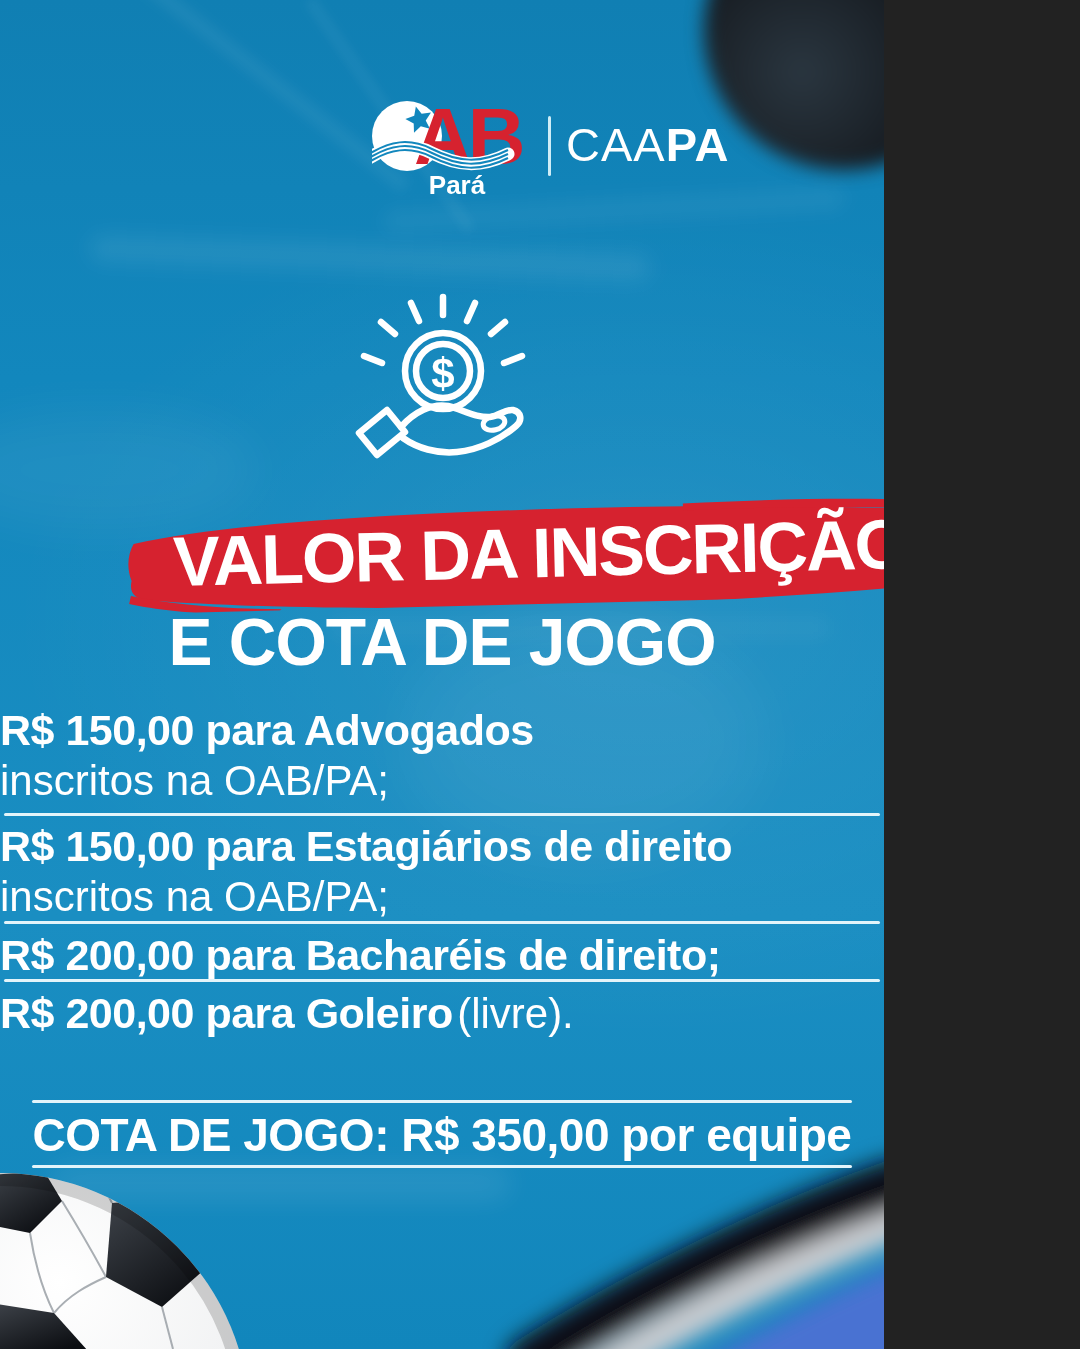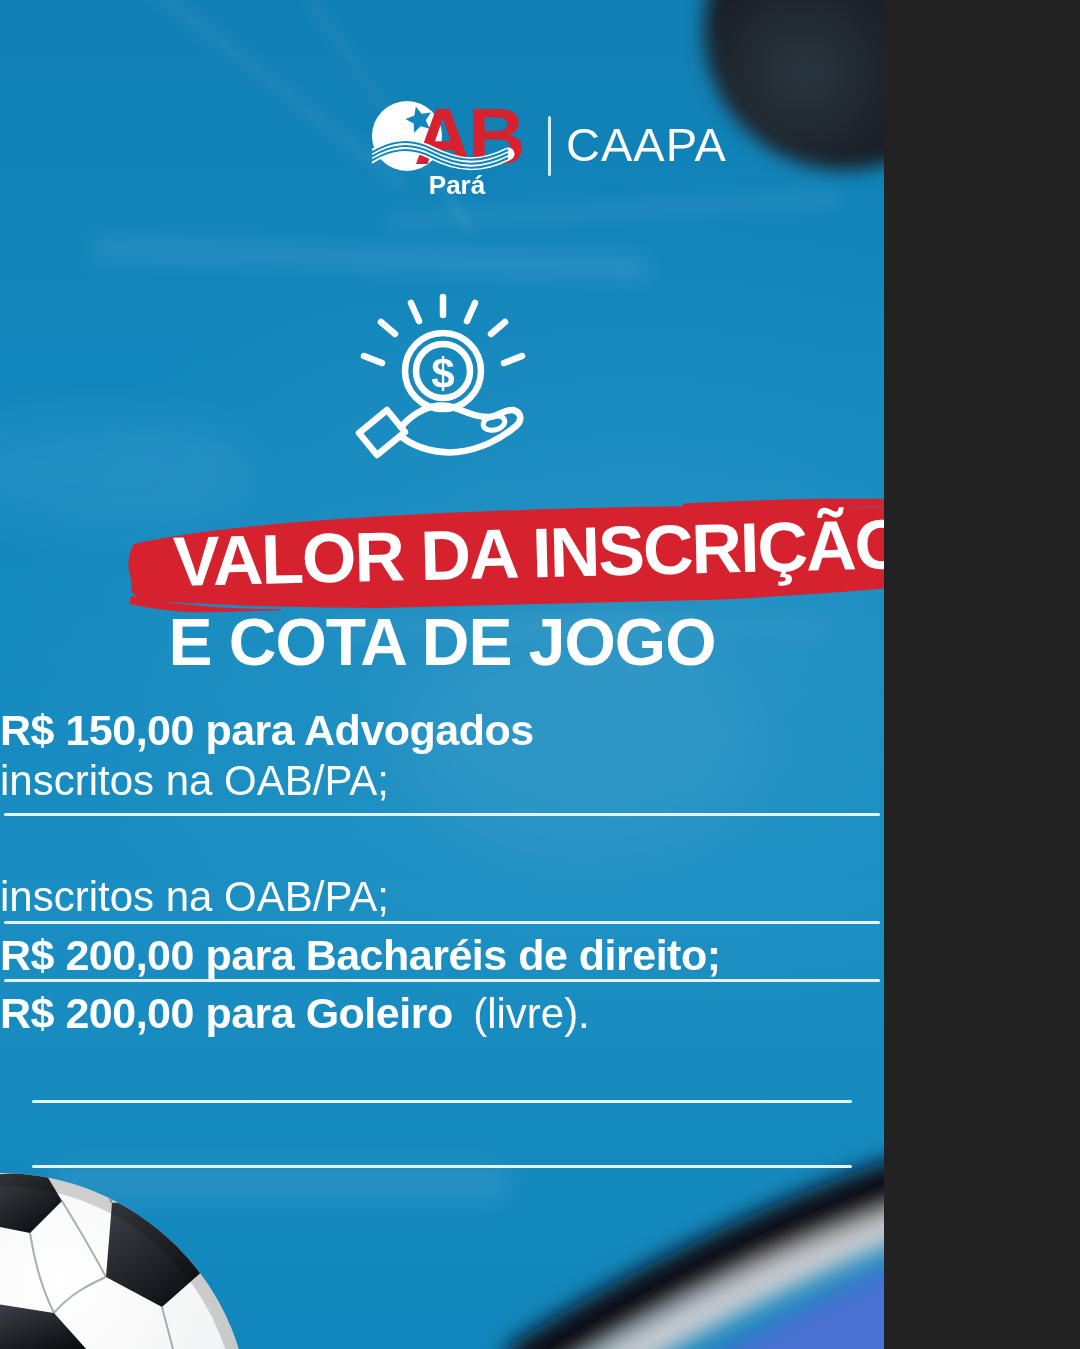--- a/index.html
+++ b/index.html
@@ -25,38 +25,38 @@
   .tr-ball{position:absolute;top:-110px;right:-100px;width:280px;height:280px;border-radius:50%;
     background:radial-gradient(circle at 35% 65%, #2a3640 0%, #14181d 55%, #07090c 100%);
     filter:blur(9px);}
 
   
   .logo-row{position:absolute;left:372px;top:98px;height:100px;}
   .oab-mark{position:absolute;left:0;top:0;}
   .logo-divider{position:absolute;left:176px;top:18px;width:3px;height:60px;background:rgba(224,246,252,.92);border-radius:2px;}
   .caapa{position:absolute;left:194px;top:22px;font-size:47px;line-height:50px;letter-spacing:1px;white-space:nowrap;}
   .caapa .lt{font-weight:400;margin-top:44px;}
-  .caapa .bd{font-weight:400;}
+  .caapa .bd{font-weight:700;}
 
   
   .money-icon{position:absolute;left:50%;top:292px;transform:translateX(-50%);}
 
   
   .band{position:absolute;left:124px;top:500px;width:832px;height:104px;transform:rotate(-1.4deg);}
   .band svg{position:absolute;inset:0;}
   .band h1{position:absolute;inset:0;margin:0;display:flex;align-items:center;justify-content:center;
     font-size:70px;font-weight:700;letter-spacing:-2px;padding-top:2px;}
   .title2{position:absolute;left:0;top:604px;width:100%;margin:0;text-align:center;
     font-size:66px;font-weight:700;letter-spacing:-1px;}
 
   
   .p-line{position:absolute;left:0;width:100%;white-space:nowrap;}
   .p-main{font-weight:700;font-size:43px;letter-spacing:-.5px;}
   .p-sub{font-weight:400;font-size:42px;letter-spacing:0;}
-  .p-note{font-weight:400;font-size:42px;margin-left:16px;}
+  .p-note{font-weight:400;font-size:42px;}
   .sep{position:absolute;left:50%;transform:translateX(-50%);width:876px;height:3px;background:#e3f4fa;border-radius:2px;}
   .pm1{top:706px;} .ps1{top:757px;} .sp1{top:813px;}
   .pm2{top:822px;} .ps2{top:873px;} .sp2{top:921px;}
   .pm3{top:931px;} .sp3{top:979px;}
   .pm4{top:989px;}
 
   
   .f-line{position:absolute;left:50%;transform:translateX(-50%);width:820px;height:3px;background:#e3f4fa;border-radius:2px;}
   .fl1{top:1100px;} .fl2{top:1165px;}
   .f-text{position:absolute;left:0;top:1108px;width:100%;text-align:center;
@@ -149,29 +149,31 @@
       </g>
     </svg>
     <h1>VALOR DA INSCRIÇÃO</h1>
   </div>
   <h2 class="title2">E COTA DE JOGO</h2>
 
   <div class="p-line pm1"><span class="p-main">R$ 150,00 para Advogados</span></div>
   <div class="p-line ps1"><span class="p-sub">inscritos na OAB/PA;</span></div>
   <div class="sep sp1"></div>
 
+  <div class="p-line pm2"><span class="p-main">R$ 150,00 para Estagiários de direito</span></div>
   <div class="p-line ps2"><span class="p-sub">inscritos na OAB/PA;</span></div>
   <div class="sep sp2"></div>
 
   <div class="p-line pm3"><span class="p-main">R$ 200,00 para Bacharéis de direito;</span></div>
   <div class="sep sp3"></div>
 
   <div class="p-line pm4"><span class="p-main">R$ 200,00 para Goleiro</span> <span class="p-note">(livre).</span></div>
 
   <div class="f-line fl1"></div>
+  <div class="f-text">COTA DE JOGO: R$ 350,00 por equipe</div>
   <div class="f-line fl2"></div>
 
   <svg class="ball-svg" width="262" height="182" viewBox="0 0 262 182">
     <defs>
       <radialGradient id="ballGrad" cx="0.62" cy="0.22" r="0.85">
         <stop offset="0" stop-color="#ffffff"></stop>
         <stop offset="0.45" stop-color="#f1f2f3"></stop>
         <stop offset="0.72" stop-color="#d7dadd"></stop>
         <stop offset="1" stop-color="#a7acb3"></stop>
       </radialGradient>

